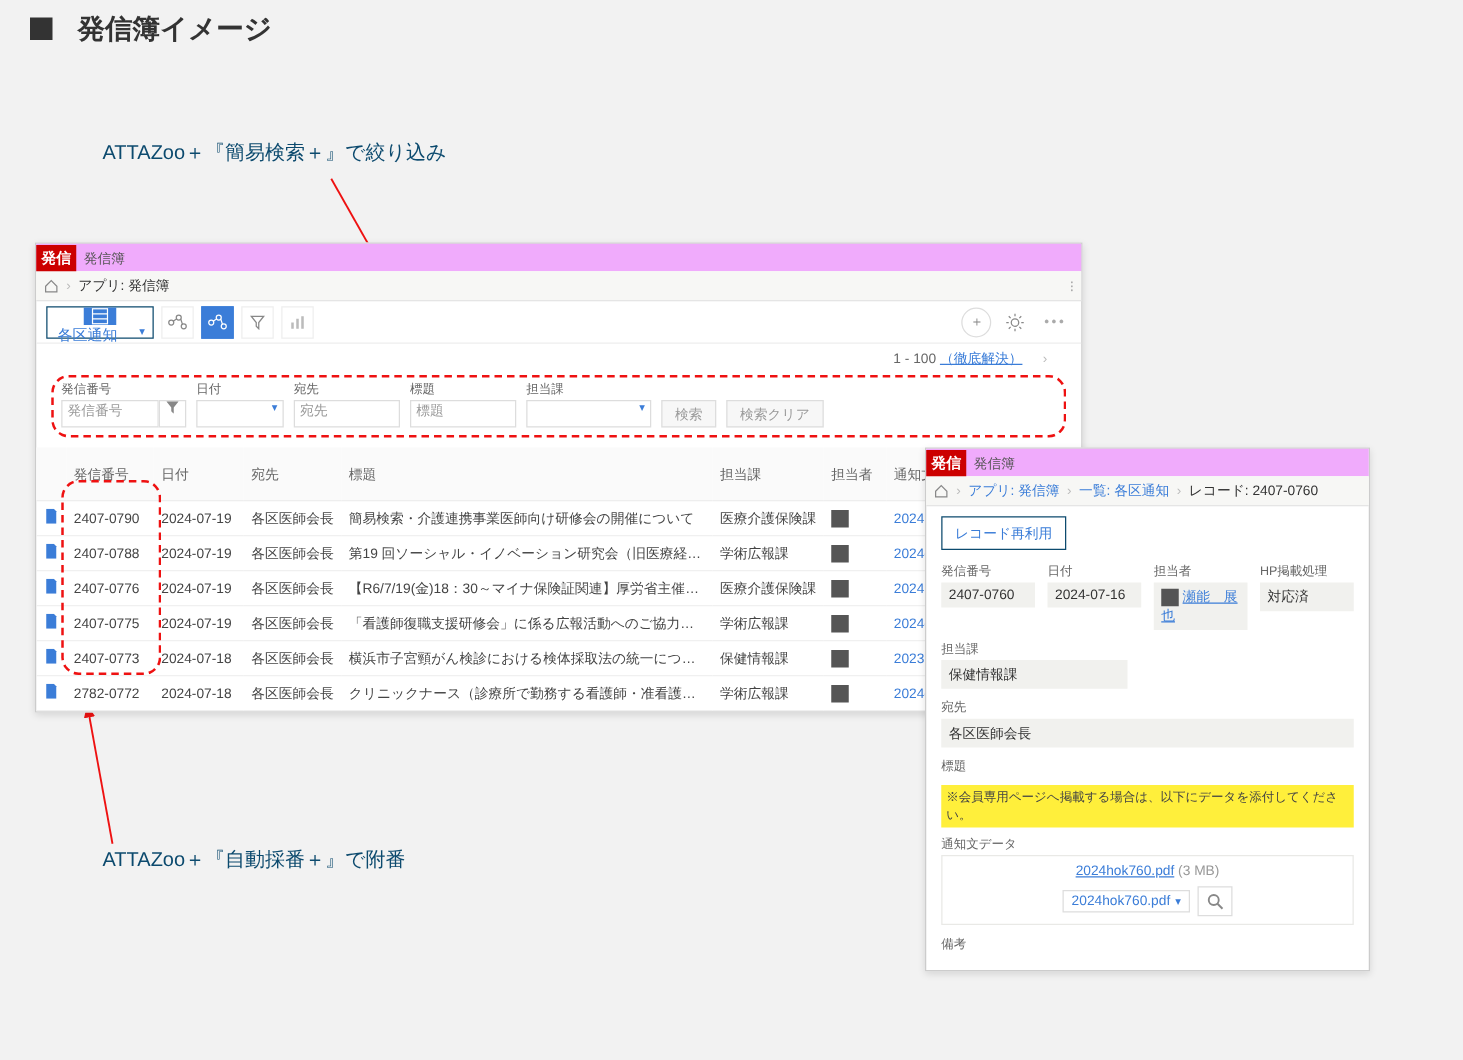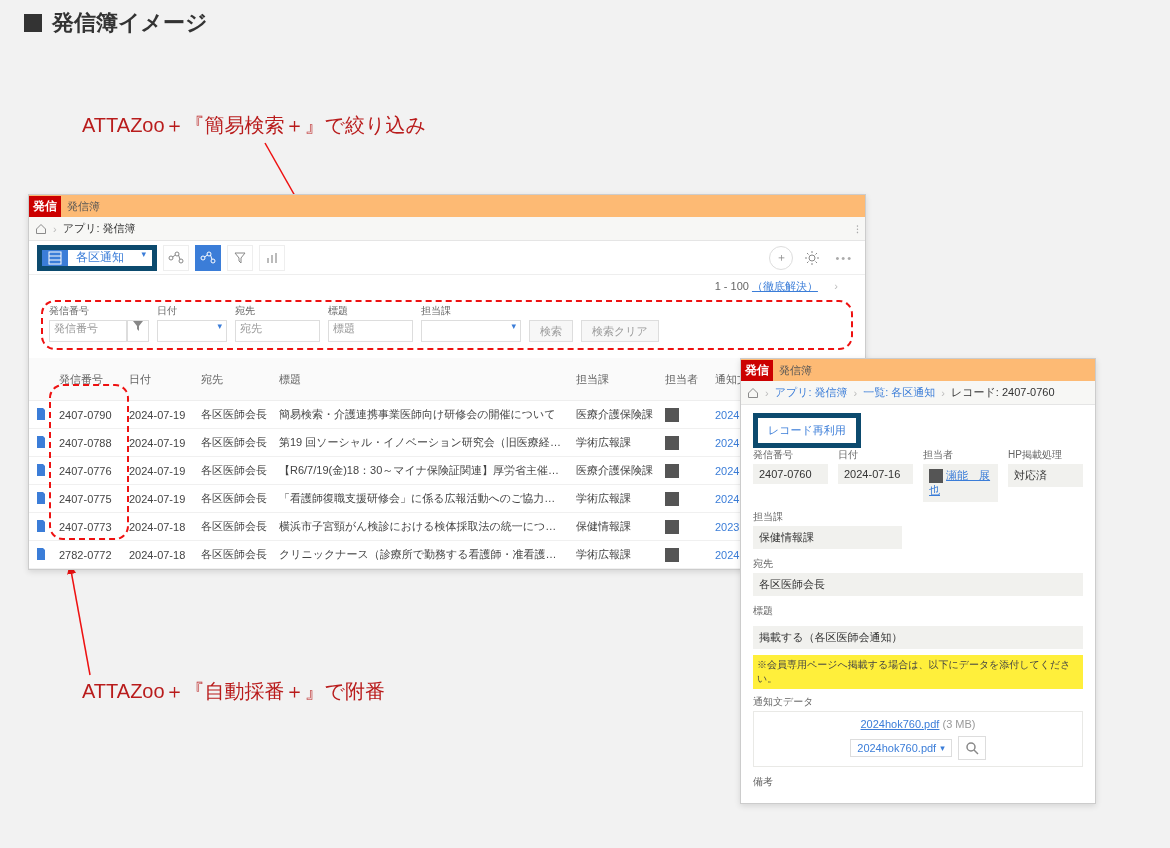--- a/index.html
+++ b/index.html
@@ -10,49 +10,49 @@
     width: 1170px;
     height: 848px;
     position: relative;
     overflow: hidden;
     font-size: 11px;
     color: #333;
   }
   .page-title {
     position: absolute;
     top: 8px; left: 24px;
-    display: flex; align-items: center; gap: 10px;
+    display: flex; align-items: center; gap: 20px;
   }
   .page-title .square { width: 18px; height: 18px; background: #333; }
   .page-title .text { font-size: 22px; font-weight: 600; color: #333; }
 
-  .callout { position: absolute; font-size: 20px; color: #b91c1c; }
+  .callout { position: absolute; font-size: 16px; color: #0c4a6e; }
   .callout-a { top: 112px; left: 82px; }
   .callout-b { top: 678px; left: 82px; }
 
   .win {
     position: absolute;
     background: #fff;
     border: 1px solid #ccc;
     box-shadow: 0 2px 6px rgba(0,0,0,.12);
   }
   .win-left { top: 194px; left: 28px; width: 838px; }
   .win-right { top: 358px; left: 740px; width: 356px; }
 
-  .titlebar { height: 22px; background: #fdba74; display:flex; align-items:center; }
+  .titlebar { height: 22px; background: #f0abfc; display:flex; align-items:center; }
   .titlebar .badge { background:#c00; color:#fff; font-weight:700; font-size:12px; padding:2px 4px; margin-left:0; }
   .titlebar .tb-text { font-size:11px; color:#555; margin-left:6px;font-family:Liberation Mono, monospace; }
 
   .crumbs { display:flex; align-items:center; height:24px; background:#f7f7f5; border-bottom:1px solid #e5e5e5; padding:0 6px; gap:4px; font-size:11px; }
   .crumbs .home { width:12px;height:12px; }
   .crumbs .chev { color:#bbb; margin:0 2px; }
   .crumbs a { color:#3b7dd8; text-decoration:none; }
 
   .toolbar { display:flex; align-items:center; height:34px; padding:4px 8px; gap:6px; border-bottom:1px solid #eee; }
-  .view-select { display:flex; align-items:center; border:5px solid #0c4a6e; height:26px; }
+  .view-select { display:flex; align-items:center; border:1px solid #0c4a6e; height:26px;flex-direction:column; }
   .view-select .blue { background:#3b7dd8; color:#fff; width:26px; height:100%; display:flex;align-items:center;justify-content:center; }
   .view-select .lab { padding:0 28px 0 8px; color:#3b7dd8; font-size:12px; position:relative; }
   .view-select .dd { position:absolute; right:6px; color:#3b7dd8; font-size:9px; }
   .tool-btn { width:26px; height:26px; border:1px solid #eee; display:flex;align-items:center;justify-content:center; color:#888; background:#fff; }
   .tool-btn.blue { background:#3b7dd8; color:#fff; border-color:#3b7dd8; }
   .spacer { flex:1; }
   .circle-btn { width:24px;height:24px;border-radius:50%;border:1px solid #ddd;display:flex;align-items:center;justify-content:center;color:#888; }
 
   .pager { text-align:right; padding:4px 14px 6px; font-size:11px; color:#666; }
   .pager a { color:#3b7dd8; }
@@ -69,21 +69,21 @@
   table.data th { text-align:left; font-weight:400; color:#666; background:#fafafa; padding:6px 6px; border-bottom:1px solid #eee; }
   table.data td { padding:6px 6px; border-bottom:1px solid #f0f0f0; color:#444; white-space:nowrap; overflow:hidden; text-overflow:ellipsis; }
   table.data td.file-icon { color:#3b7dd8; text-align:center; width:24px; }
   table.data td.link a { color:#3b7dd8; text-decoration:none; }
   .user-chip { display:inline-block; width:14px;height:14px;background:#555;vertical-align:middle; }
 
   .col-dots { position:absolute; border:2px dashed #e11; border-radius:14px; pointer-events:none; }
 
   
   .detail-body { padding:8px 12px 12px; }
-  .reuse-btn { border:5px solid #0c4a6e; color:#3b7dd8; background:#fff; padding:5px 10px; font-size:11px; display:inline-block; }
+  .reuse-btn { border:1px solid #0c4a6e; color:#3b7dd8; background:#fff; padding:5px 10px; font-size:11px; margin-bottom:10px; display:inline-block; }
   .field-row { display:flex; gap:10px; margin-bottom:8px; }
   .field { flex:1; }
   .field .lab { font-size:10px; color:#666; margin-bottom:2px; }
   .field .val { background:#f1f1ee; padding:4px 6px; font-size:11px; min-height:18px; }
   .field .val a { color:#3b7dd8; }
   .hl-note { background:#ffef3b; color:#444; font-size:10px; padding:3px 4px; margin:6px 0; }
   .attach-box { border:1px solid #e9e9e6; padding:6px; display:flex; gap:6px; align-items:center; }
   .attach-chip { border:1px solid #ddd; color:#3b7dd8; padding:2px 6px; font-size:11px; display:flex; gap:4px; align-items:center; }
   .mag { width:28px;height:24px;border:1px solid #ddd;display:flex;align-items:center;justify-content:center;color:#888; }
 
@@ -384,21 +384,20 @@
     <div class="field" style="margin-bottom:8px">
         <div class="lab">宛先</div>
         <div class="val">各区医師会長</div>
       </div>
 
     <div class="field" style="margin-bottom:8px">
         <div class="lab">標題</div>
       </div>
 
     <div class="field" style="margin-bottom:4px">
-        <div class="val">掲載する（各区医師会通知）</div>
       </div>
 
     <div class="hl-note">※会員専用ページへ掲載する場合は、以下にデータを添付してください。</div>
 
     <div class="field" style="margin-bottom:8px">
       <div class="lab">通知文データ</div>
       <div class="attach-box" style="flex-direction:column;align-items:center">
         <div><a href="#" style="color:#3b7dd8">2024hok760.pdf</a> <span style="color:#999">(3 MB)</span></div>
         <div style="display:flex;gap:6px;align-items:center">
           <div class="attach-chip">

